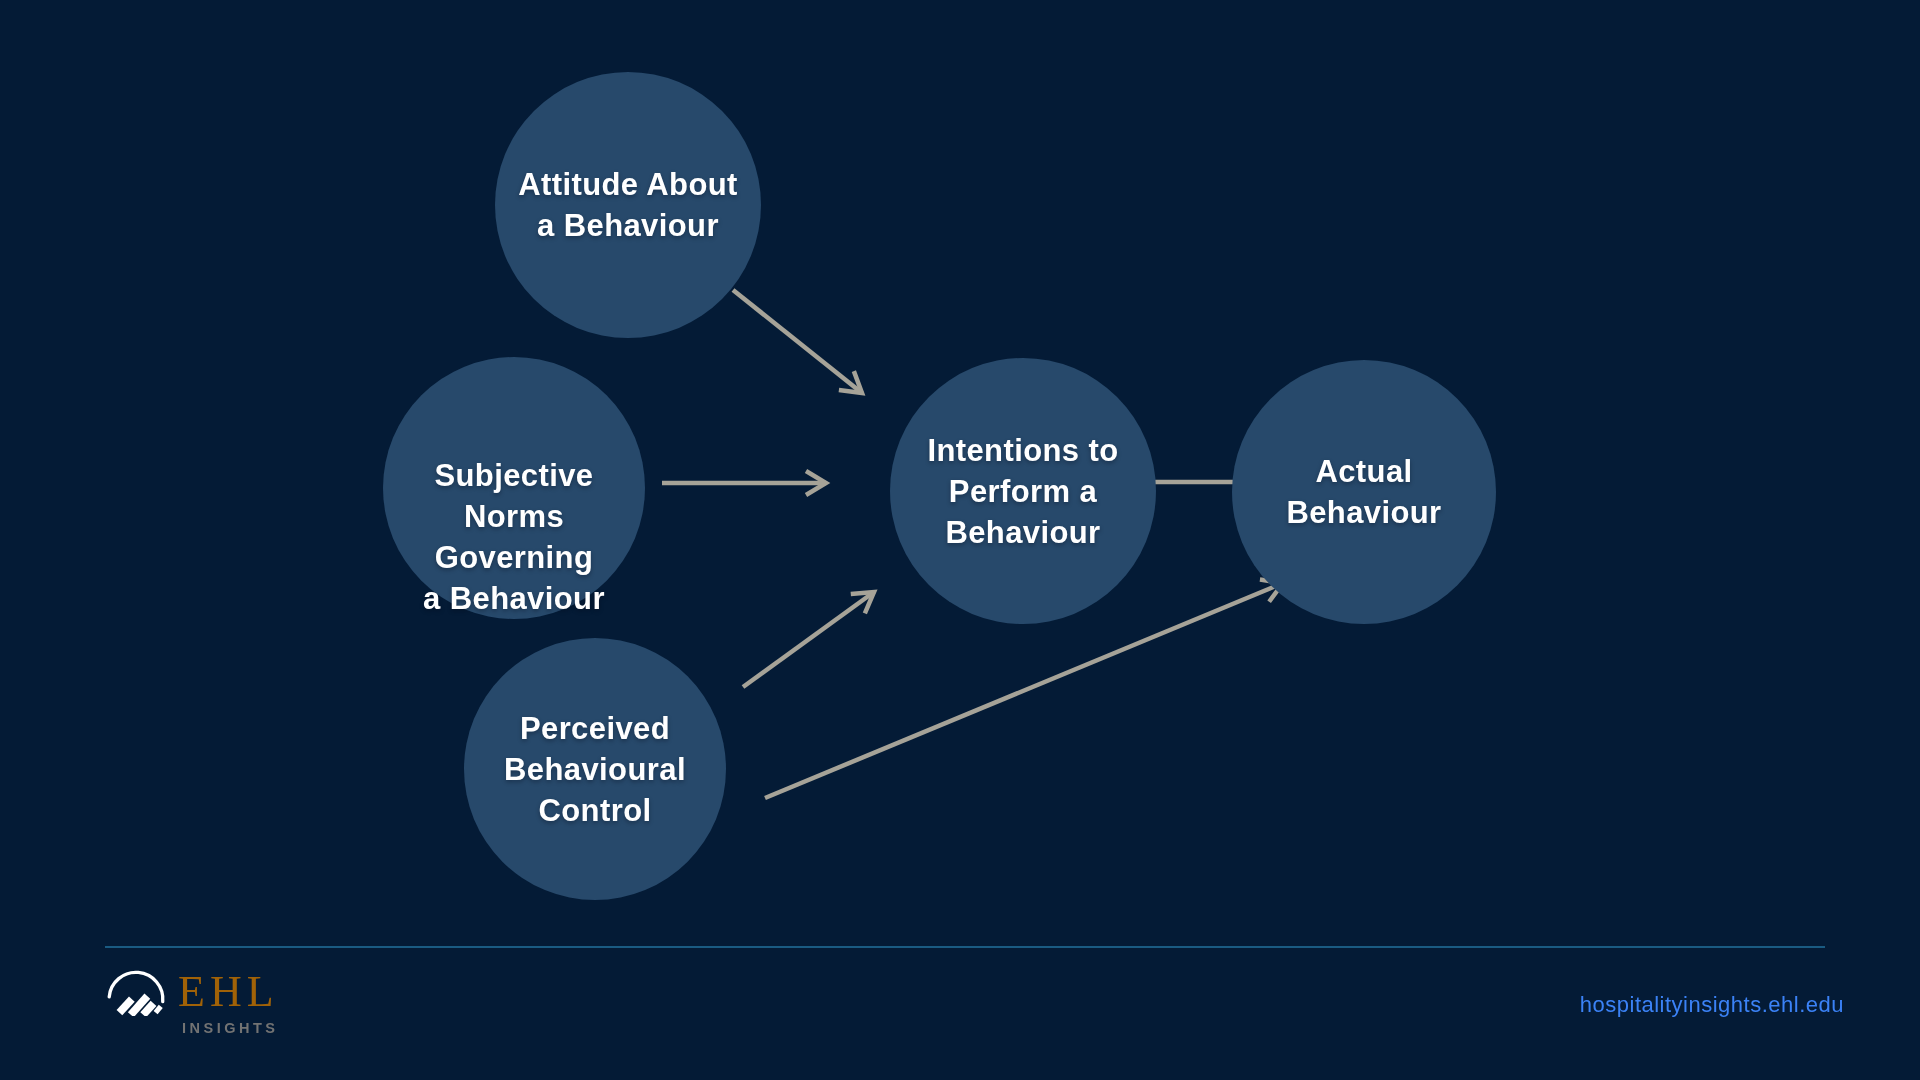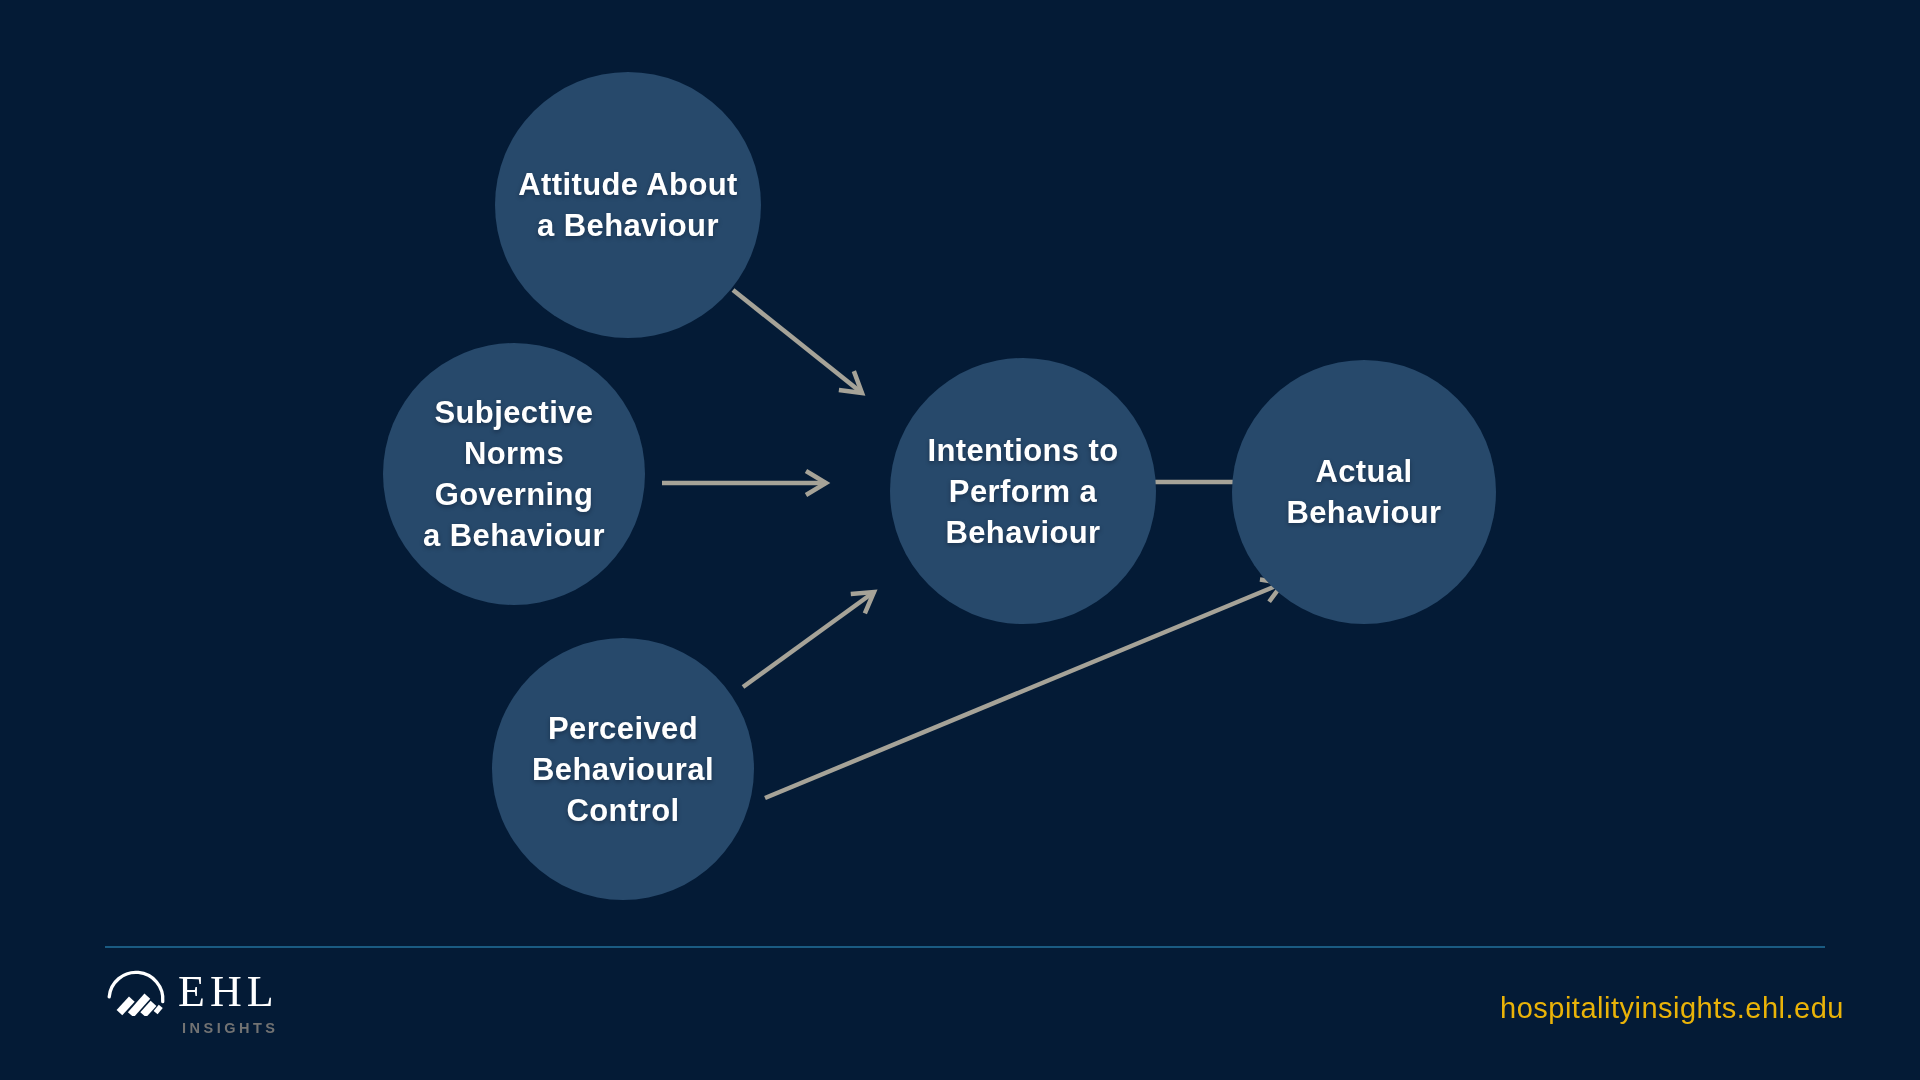--- a/index.html
+++ b/index.html
@@ -11,43 +11,43 @@
   
   .node{
     position:absolute;border-radius:50%;background:#27496B;
     display:flex;align-items:center;justify-content:center;
     text-align:center;color:#FFFFFF;
     font-size:31px;font-weight:600;line-height:41px;letter-spacing:.4px;
     white-space:pre-line;
     text-shadow:0 2px 4px rgba(2,10,22,.35);
   }
   #node-attitude  {left:495px; top:72px;  width:266px;height:266px;text-align:center;}
-  #node-subjective{left:383px; top:343px; width:262px;height:262px;}
-  #node-perceived {left:492px; top:638px; width:262px;height:262px;}
+  #node-subjective{left:383px; top:357px; width:262px;height:262px;align-items:flex-end;}
+  #node-perceived {left:464px; top:638px; width:262px;height:262px;}
   #node-intentions{left:890px; top:358px; width:266px;height:266px;}
   #node-actual    {left:1232px;top:360px; width:264px;height:264px;}
 
   
   #arrows{position:absolute;left:0;top:0;width:1920px;height:1080px;pointer-events:none;}
 
   
   .divider{position:absolute;left:105px;top:946px;width:1720px;height:2px;background:#1A5B82;}
   .logo-mark{position:absolute;left:106px;top:968px;}
   .brand{
     position:absolute;left:178px;top:970px;
     font-family:"Liberation Serif",serif;font-size:44px;line-height:44px;
-    letter-spacing:5px;font-weight:400;color:#ffffff;
+    letter-spacing:5px;font-weight:400;color:#a16207;
   }
   .brand-sub{
     position:absolute;left:182px;top:1020px;
     font-size:14.5px;letter-spacing:3.5px;font-weight:700;color:#737373;
   }
   .website{
     position:absolute;right:76px;top:992px;
-    font-size:29px;font-weight:400;letter-spacing:.5px;color:#eab308;margin-left:20px;
+    font-size:22px;font-weight:400;letter-spacing:.5px;color:#3b82f6;margin-left:20px;
   }
 </style>
 </head>
 <body>
 
 <div id="canvas">
 
   <svg id="arrows" viewBox="0 0 1920 1080" xmlns="http://www.w3.org/2000/svg">
     <defs>
       <marker id="ah" markerUnits="userSpaceOnUse" markerWidth="34" markerHeight="34" refX="27" refY="17" orient="auto">

